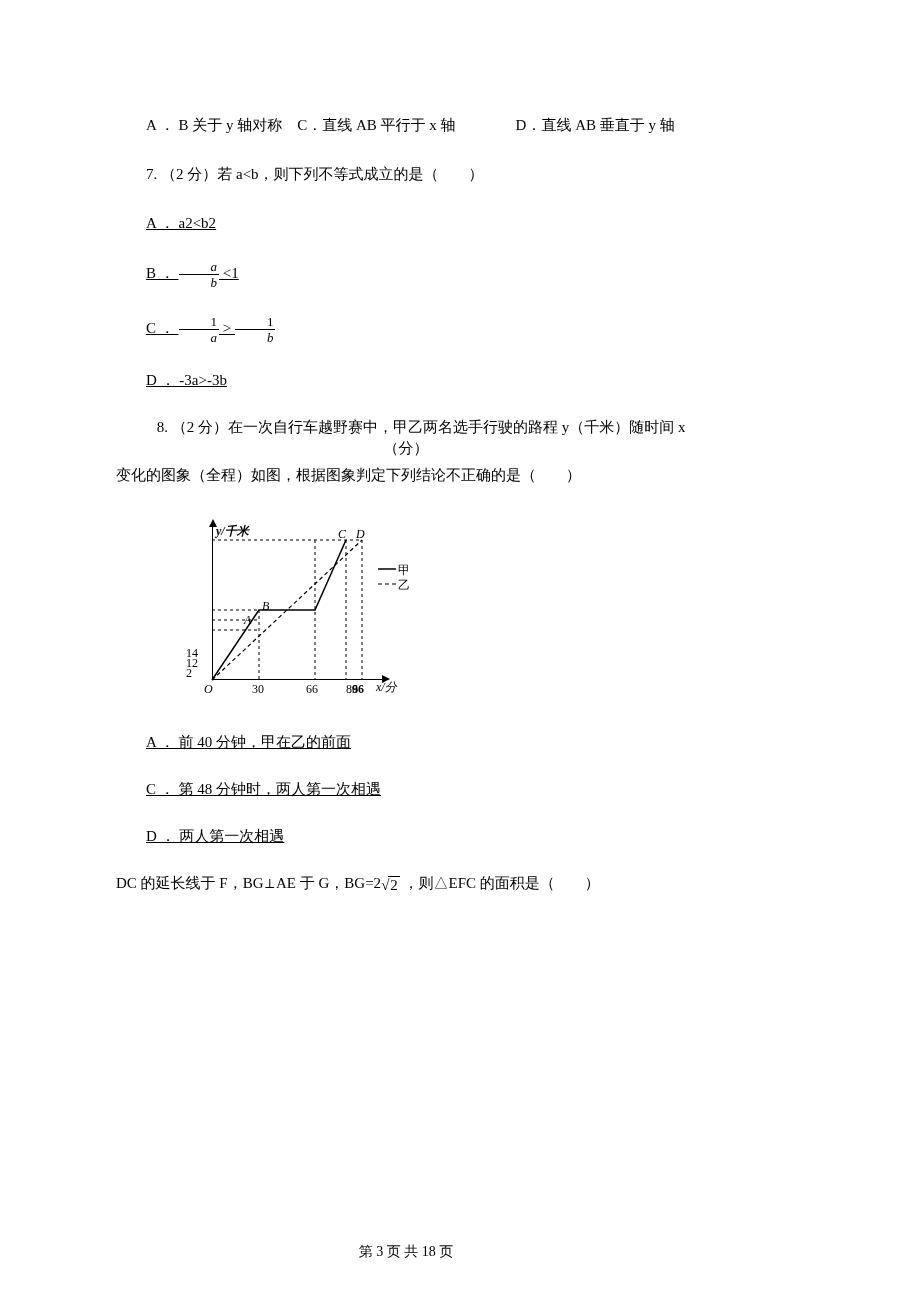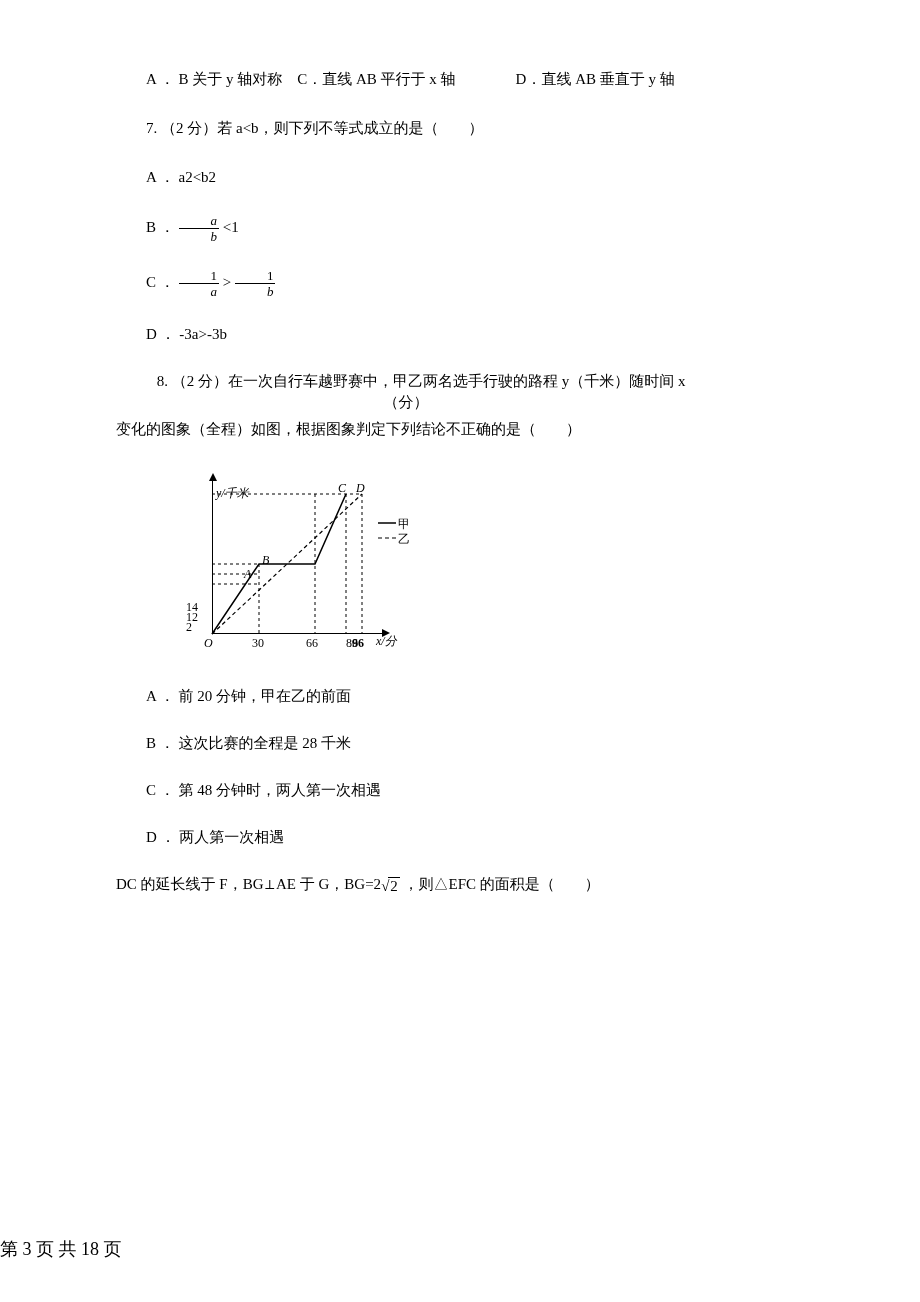--- a/index.html
+++ b/index.html
@@ -9,29 +9,30 @@
     background: #fff;
     font-family: "SimSun", "宋体", serif;
     font-size: 15px;
     color: #000;
     line-height: 1.4;
   }
   .page {
     box-sizing: border-box;
     width: 812px;
     min-height: 1302px;
-    padding: 69px 116px 40px 116px;
+    padding: 115px 116px 40px 116px;
     position: relative;
   }
   .para {
     margin: 0 0 28px 0;
     text-indent: 2em;
   }
   .para.ans {
     margin: 0 0 26px 0;
+    text-decoration: underline;
   }
   .no-indent { text-indent: 0; }
   .frac {
     display: inline-block;
     vertical-align: middle;
     text-align: center;
     font-size: 13px;
     line-height: 1;
   }
   .frac .num {
@@ -63,22 +64,22 @@
     border-bottom: 4px solid transparent; border-left: 8px solid #000;
   }
   .yl { position: absolute; left: 6px; font-size: 12px; }
   .xl { position: absolute; bottom: 6px; font-size: 12px; }
   .fig-label { position: absolute; font-size: 12px; }
   .fig-italic { font-style: italic; }
   .footer {
     position: absolute;
     bottom: 40px;
     left: 0; right: 0;
-    text-align: left;
-    font-size: 18px;
+    text-align: center;
+    font-size: 14px;
   }
   
   .sqrt-glyph {
     display:inline-block;
     vertical-align: -2px;
     position:relative;
     font-family: "Times New Roman", serif;
   }
   .sqrt-glyph .radicand {
     border-top:1px solid #000;
@@ -131,21 +132,21 @@
 
       <line x1="79" y1="96" x2="79" y2="166" stroke="#000" stroke-width="1" stroke-dasharray="3,3"></line>
       <line x1="135" y1="26" x2="135" y2="166" stroke="#000" stroke-width="1" stroke-dasharray="3,3"></line>
       <line x1="166" y1="26" x2="166" y2="166" stroke="#000" stroke-width="1" stroke-dasharray="3,3"></line>
       <line x1="182" y1="26" x2="182" y2="166" stroke="#000" stroke-width="1" stroke-dasharray="3,3"></line>
 
       <line x1="198" y1="55" x2="216" y2="55" stroke="#000" stroke-width="1.5"></line>
       <line x1="198" y1="70" x2="216" y2="70" stroke="#000" stroke-width="1.2" stroke-dasharray="4,3"></line>
     </svg>
 
-    <span class="fig-label fig-italic" style="left:36px; top:17px;">y/千米</span>
+    <span class="fig-label fig-italic" style="left:36px; top:9px;font-weight:bold;">y/千米</span>
     <span class="fig-label" style="left:196px; bottom:8px;"><span class="fig-italic">x/分</span></span>
 
     <span class="yl" style="bottom:42px;">14</span>
     <span class="yl" style="bottom:32px;">12</span>
     <span class="yl" style="bottom:22px;">2</span>
 
     <span class="xl" style="left:24px;"><span class="fig-italic">O</span></span>
     <span class="xl" style="left:72px;">30</span>
     <span class="xl" style="left:126px;">66</span>
     <span class="xl" style="left:166px;">86</span>
@@ -153,22 +154,21 @@
 
     <span class="fig-label fig-italic" style="left:64px; top:98px;">A</span>
     <span class="fig-label fig-italic" style="left:82px; top:84px;">B</span>
     <span class="fig-label fig-italic" style="left:158px; top:12px;">C</span>
     <span class="fig-label fig-italic" style="left:176px; top:12px;">D</span>
 
     <span class="fig-label" style="left:218px; top:48px;">甲</span>
     <span class="fig-label" style="left:218px; top:63px;">乙</span>
   </div>
 
-  <p class="para ans">A ． 前 20 分钟，甲在乙的前面</p>
-  <p class="para ans">B ． 这次比赛的全程是 28 千米</p>
+  <p class="para ans">A ． 前 40 分钟，甲在乙的前面</p>
   <p class="para ans">C ． 第 48 分钟时，两人第一次相遇</p>
   <p class="para ans">D ． 两人第一次相遇</p>
 
   <p class="para no-indent">
     <span>DC 的延长线于 F，BG⊥AE 于 G，BG=2</span><span class="sqrt-glyph">√<span class="radicand">2</span></span><span> ，则△EFC 的面积是（　　）</span>
   </p>
 
   <div class="footer">第 3 页 共 18 页</div>
 </div>
 

